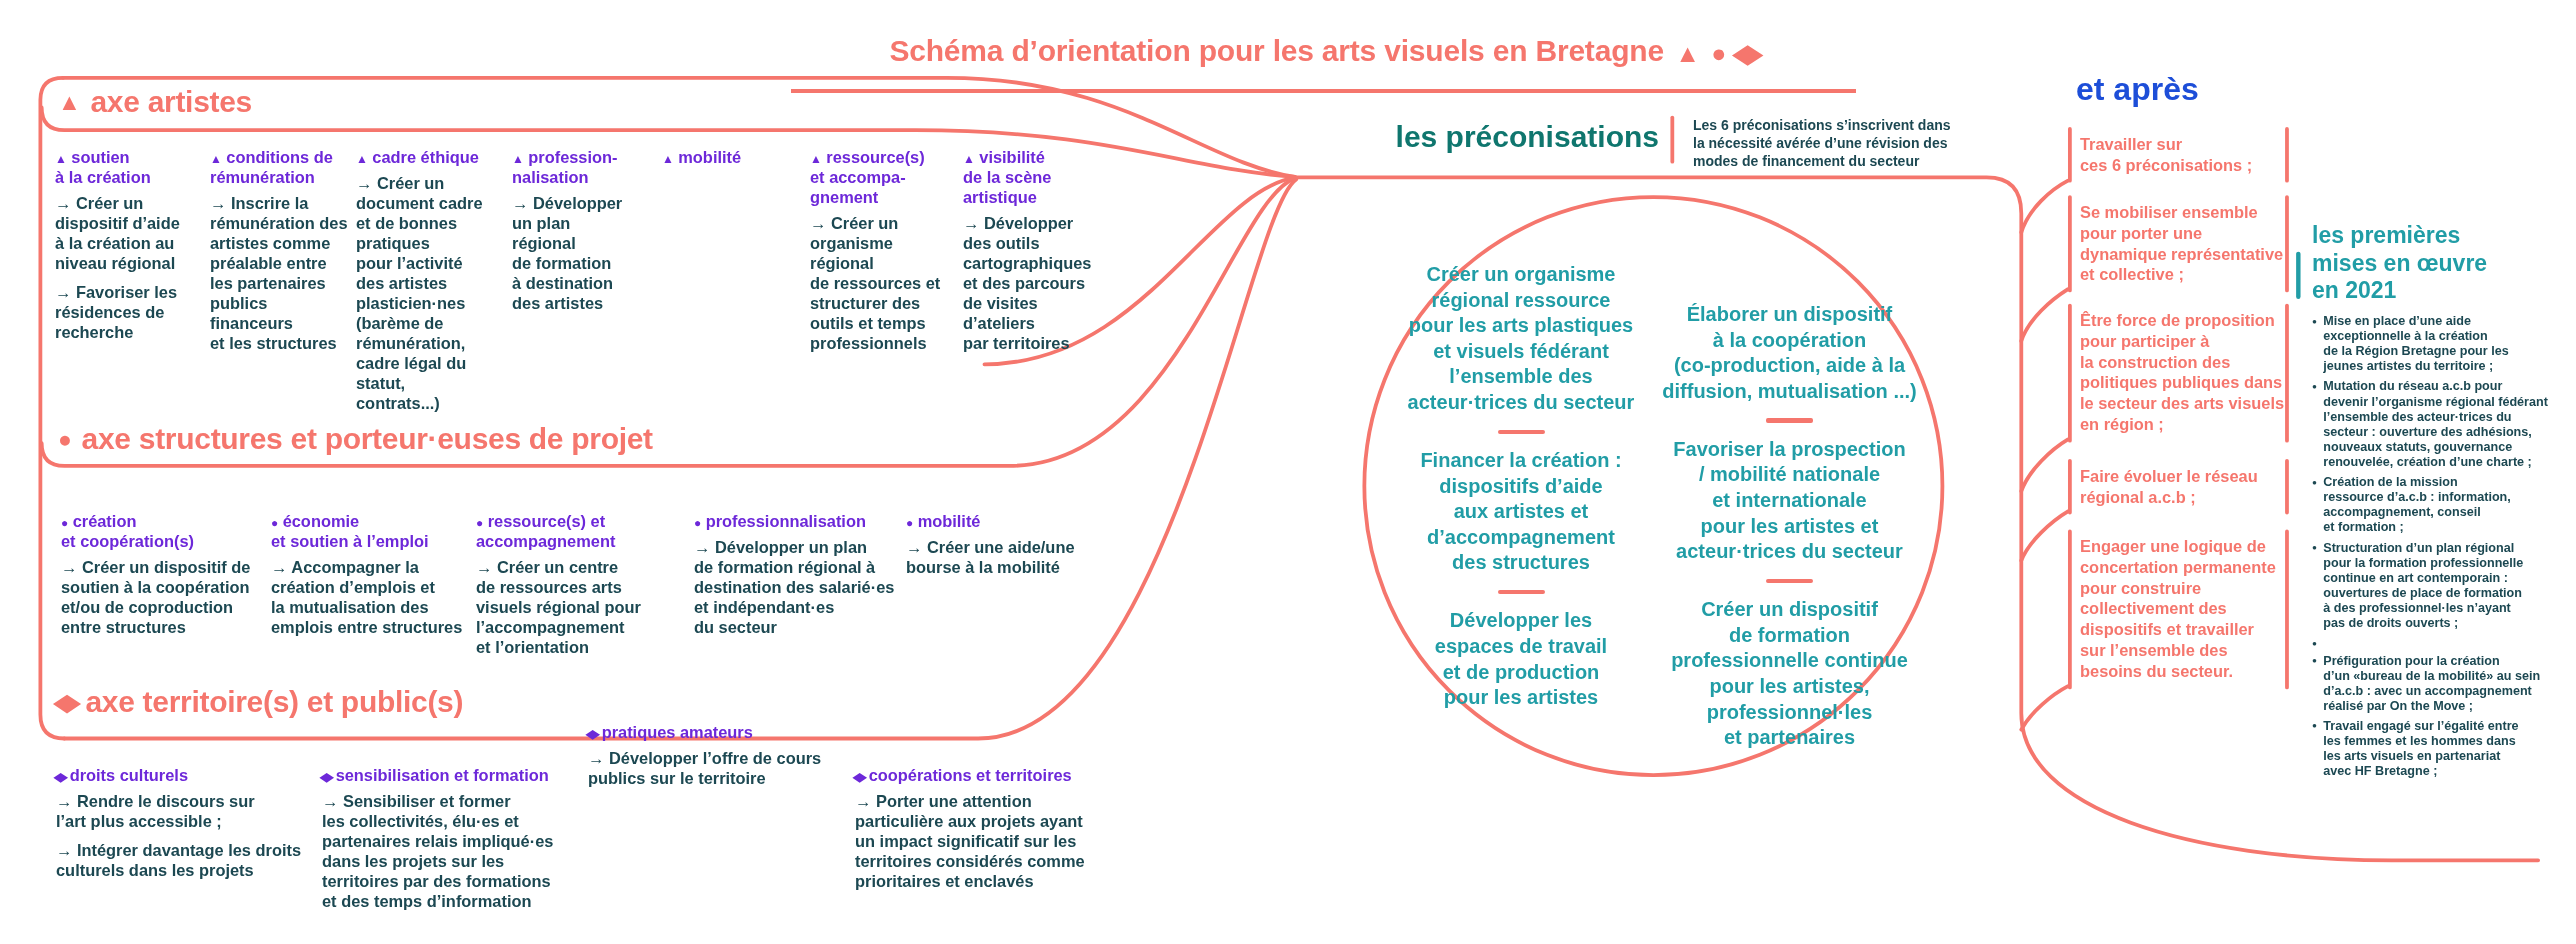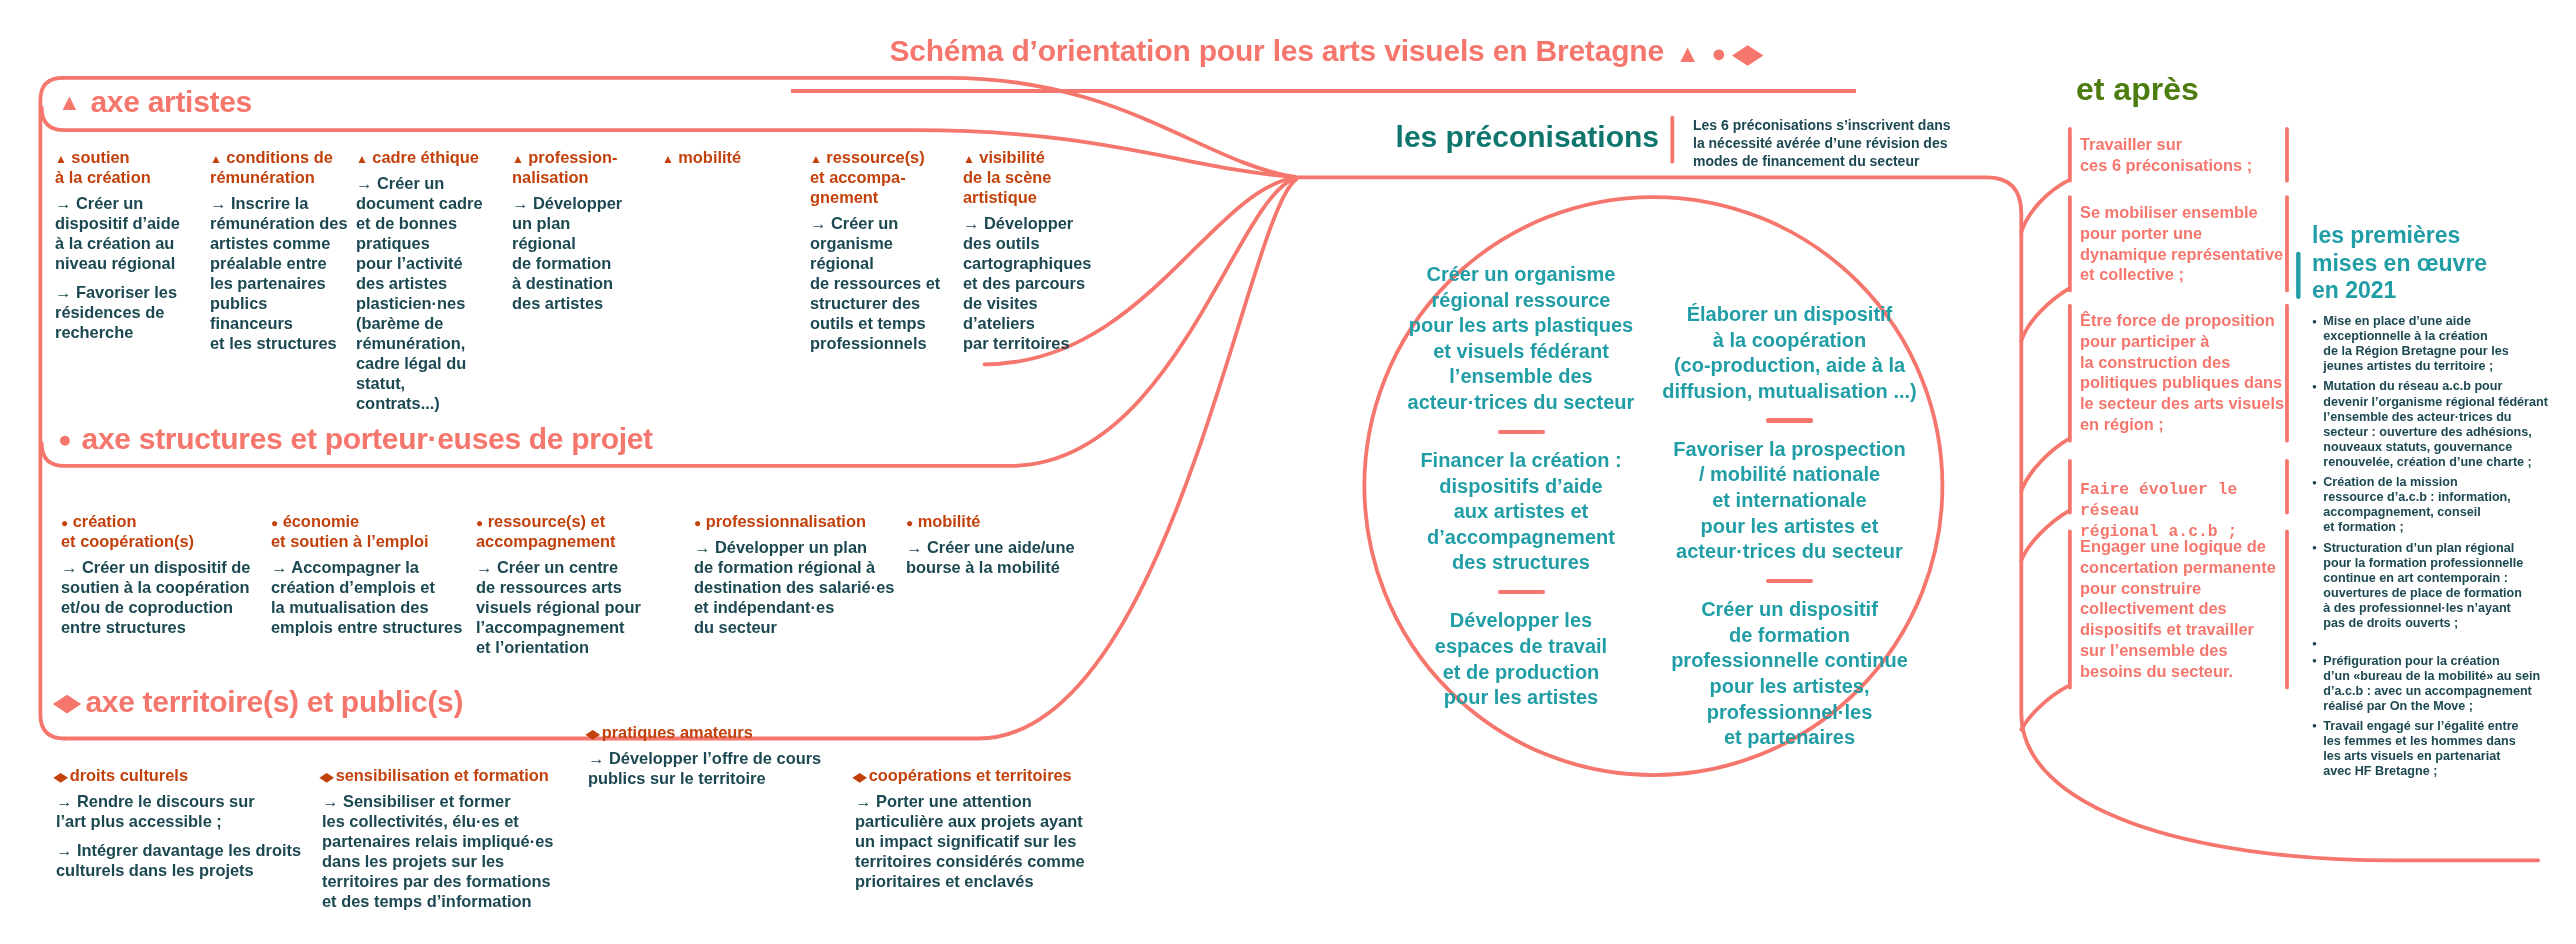--- a/index.html
+++ b/index.html
@@ -15,35 +15,35 @@
   .title-underline{position:absolute;left:791px;top:89px;width:1065px;height:4.4px;background:#F5766D;}
 
   
   .axis-h{position:absolute;display:flex;align-items:center;gap:10px;
           font-size:30px;font-weight:700;color:#F5766D;letter-spacing:-0.3px;white-space:nowrap;}
   .axis-h .ic{font-size:23px;}
   .ic.dia{display:inline-block;transform:scaleX(1.5);}
 
   
   .col{position:absolute;}
-  .col-h{font-size:16.4px;font-weight:700;color:#c2410c;line-height:1.22;white-space:pre-line;margin:0 0 6.3px 0;}
+  .col-h{font-size:16.4px;font-weight:700;color:#6d28d9;line-height:1.22;white-space:pre-line;margin:0 0 6.3px 0;}
   .col-h .ic{font-size:12px;margin-right:4.4px;}
   .body{font-size:16.4px;font-weight:700;color:#1C4852;line-height:1.22;white-space:pre-line;margin:0 0 8.8px 0;}
 
   
   .p-title{position:absolute;left:1350px;top:120px;width:309px;text-align:right;
            font-size:30px;font-weight:700;color:#0f766e;white-space:nowrap;}
   .p-note{position:absolute;left:1693px;top:116px;width:265px;
           font-size:14px;font-weight:700;color:#1C4852;line-height:1.3;white-space:pre-line;}
   .stack{position:absolute;display:flex;flex-direction:column;align-items:center;gap:14px;text-align:center;}
   .stack .item{font-size:20px;line-height:1.28;font-weight:700;color:#219DA6;white-space:pre-line;}
   .dash{width:47px;height:4.4px;background:#F5766D;border-radius:1.9px;}
 
   
-  .apres-title{position:absolute;left:2076px;top:71px;font-size:32px;font-weight:700;color:#4d7c0f;white-space:nowrap;}
+  .apres-title{position:absolute;left:2076px;top:71px;font-size:32px;font-weight:700;color:#1d4ed8;white-space:nowrap;}
   .apres-item{position:absolute;left:2080px;width:208px;
               font-size:16.4px;line-height:1.27;font-weight:700;color:#F5766D;white-space:pre-line;}
 
   
   .b-title{position:absolute;left:2312px;top:222px;font-size:23px;line-height:1.2;font-weight:700;
            color:#219DA6;white-space:pre-line;}
   .bullets{position:absolute;left:2312px;top:314px;width:247px;display:flex;flex-direction:column;gap:5px;}
   .bullet{display:flex;gap:6.3px;font-size:12.6px;line-height:1.2;font-weight:700;color:#1C4852;}
   .bullet .dot{flex:0 0 auto;font-size:8.2px;margin-top:2.5px;}
   .bullet .txt{white-space:pre-line;}
@@ -287,21 +287,21 @@
   <div class="apres-item" style="top:310px;">Être force de proposition
 pour participer à
 la construction des
 politiques publiques dans
 le secteur des arts visuels
 en région ;</div>
   <div class="apres-item" style="top:202px;">Se mobiliser ensemble
 pour porter une
 dynamique représentative
 et collective ;</div>
-  <div class="apres-item" style="top:480px;font-family:Liberation Mono, monospace;">Faire évoluer le réseau
+  <div class="apres-item" style="top:466px;">Faire évoluer le réseau
 régional a.c.b ;</div>
   <div class="apres-item" style="top:536px;">Engager une logique de
 concertation permanente
 pour construire
 collectivement des
 dispositifs et travailler
 sur l’ensemble des
 besoins du secteur.</div>
 
   <div class="b-title">les premières

